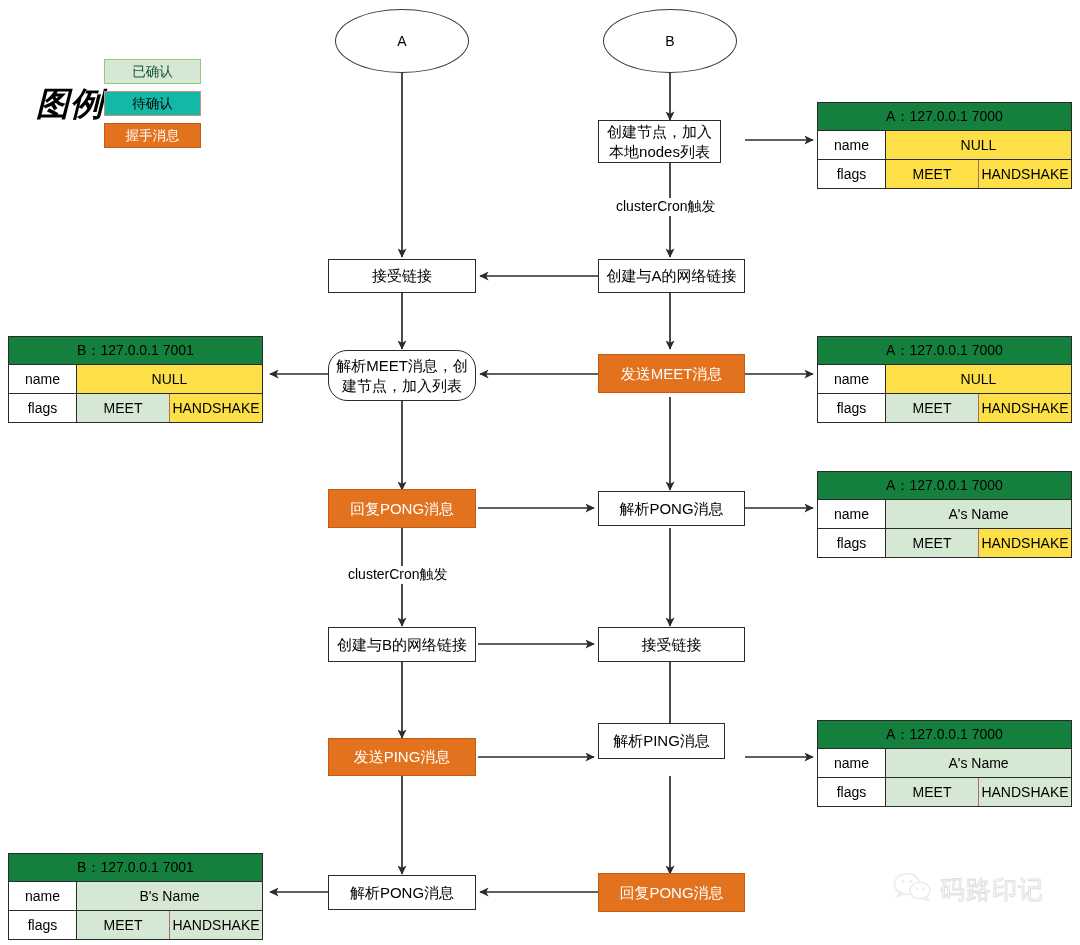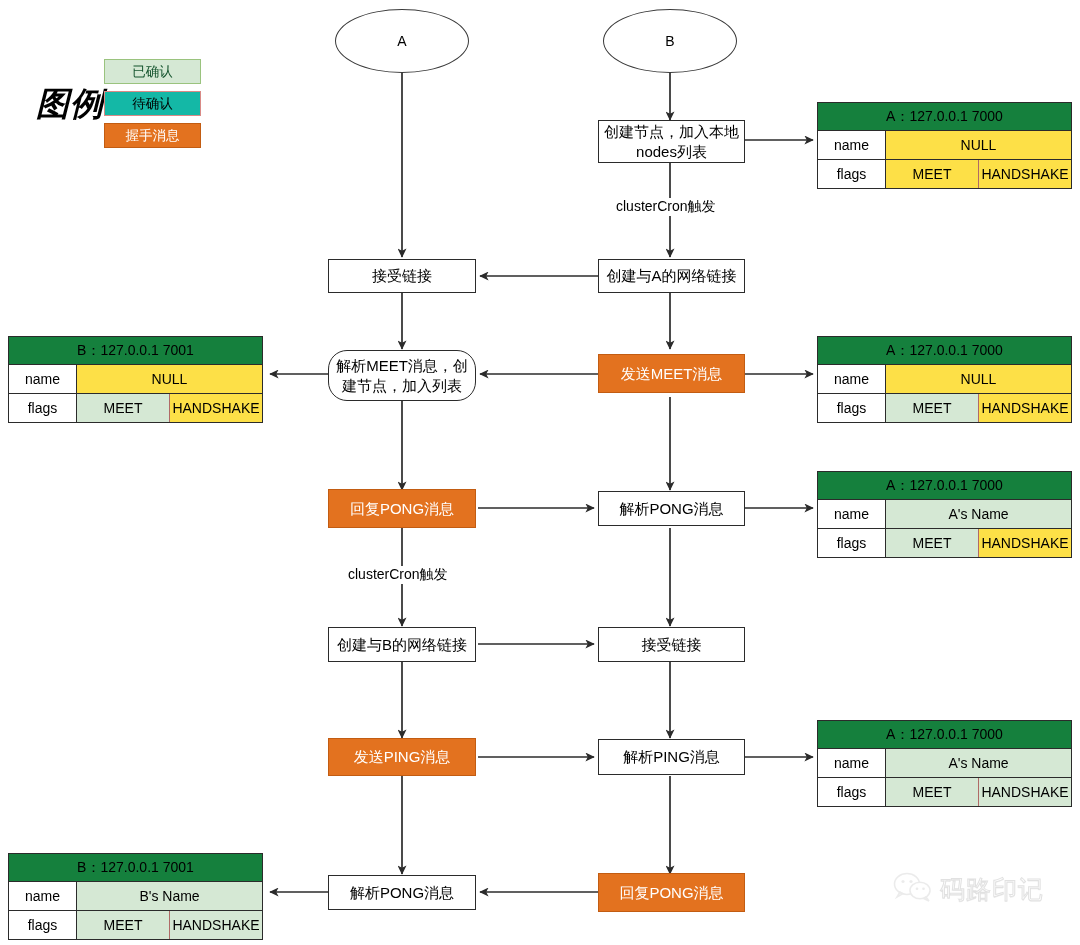--- a/index.html
+++ b/index.html
@@ -145,26 +145,26 @@
   </svg>
 
   <div class="legend-title">图例</div>
   <div class="legend-box lg-confirmed">已确认</div>
   <div class="legend-box lg-pending">待确认</div>
   <div class="legend-box lg-handshake">握手消息</div>
 
   <div class="node-ellipse" style="left:335px;top:9px;">A</div>
   <div class="node-ellipse" style="left:603px;top:9px;">B</div>
 
-  <div class="pbox" style="left:598px;top:120px;width:147px;height:43px;">创建节点，加入本地nodes列表</div>
+  <div class="pbox" style="left:598px;top:120px;width:123px;height:43px;">创建节点，加入本地nodes列表</div>
   <div class="pbox" style="left:598px;top:259px;width:147px;height:34px;">创建与A的网络链接</div>
   <div class="pbox handshake" style="left:598px;top:354px;width:147px;height:39px;">发送MEET消息</div>
   <div class="pbox" style="left:598px;top:491px;width:147px;height:35px;">解析PONG消息</div>
   <div class="pbox" style="left:598px;top:627px;width:147px;height:35px;">接受链接</div>
-  <div class="pbox" style="left:598px;top:739px;width:147px;height:36px;">解析PING消息</div>
+  <div class="pbox" style="left:598px;top:723px;width:127px;height:36px;">解析PING消息</div>
   <div class="pbox handshake" style="left:598px;top:873px;width:147px;height:39px;">回复PONG消息</div>
 
   <div class="pbox" style="left:328px;top:259px;width:148px;height:34px;">接受链接</div>
   <div class="pbox" style="left:328px;top:350px;width:148px;height:51px;border-radius:19px;">解析MEET消息，创建节点，加入列表</div>
   <div class="pbox handshake" style="left:328px;top:489px;width:148px;height:39px;">回复PONG消息</div>
   <div class="pbox" style="left:328px;top:627px;width:148px;height:35px;">创建与B的网络链接</div>
   <div class="pbox handshake" style="left:328px;top:738px;width:148px;height:38px;">发送PING消息</div>
   <div class="pbox" style="left:328px;top:875px;width:148px;height:35px;">解析PONG消息</div>
 
   <div class="edge-label" style="left:613px;top:198px;">clusterCron触发</div>

